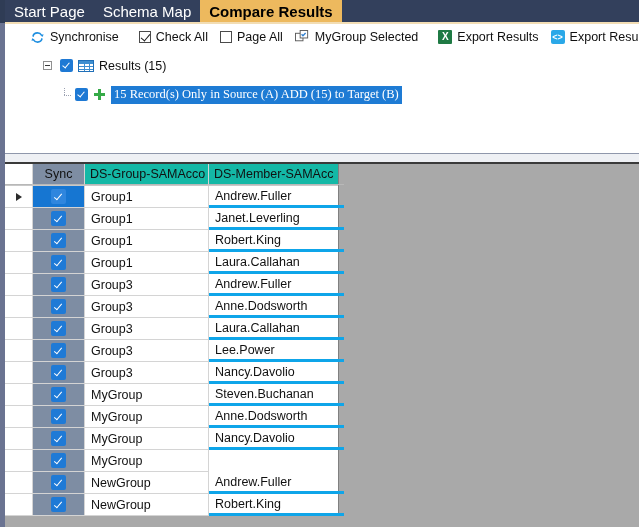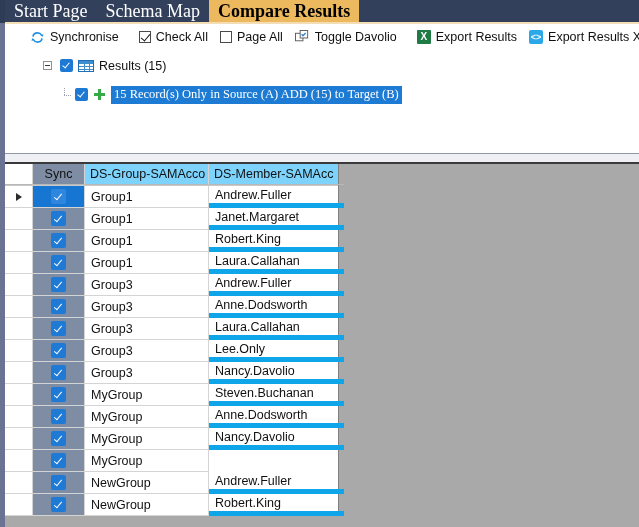--- a/index.html
+++ b/index.html
@@ -42,22 +42,22 @@
     background: #33405c;
     display: flex;
     align-items: stretch;
     z-index: 3;
   }
   .tab {
     display: flex;
     align-items: center;
     padding: 0 9px;
     color: #ffffff;
-    font-size: 18px;
-    font-family: Liberation Serif, serif;
+    font-size: 15px;
+    font-family: Liberation Sans, sans-serif;
     white-space: nowrap;
     cursor: default;
   }
   .tab.first { margin-left: 5px; }
   .tab.active {
     background: #edb95e;
     color: #000000;
     font-weight: bold;
   }
   #tabbar-underline {
@@ -301,21 +301,21 @@
     background: #ffffff;
     border-right: 1px solid #808080;
     box-sizing: border-box;
   }
   .grow {
     display: flex;
     height: 22px;
     box-sizing: border-box;
   }
   .ghead {
-    background: #7dd3fc;
+    background: #14b8a6;
     border-bottom: 1px solid #c8c8c8;
   }
   .gcell {
     box-sizing: border-box;
     display: flex;
     align-items: center;
     font-size: 12.5px;
     color: #111111;
     overflow: hidden;
     white-space: nowrap;
@@ -337,21 +337,21 @@
   }
   .c-grp {
     width: 124px;
     border-right: 1px solid #d4d4d4;
     border-bottom: 1px solid #d4d4d4;
     padding-left: 6px;
     flex: none;
   }
   .c-mem {
     width: 135px;
-    border-bottom: 5px solid #0ea5e9;
+    border-bottom: 3px solid #0ea5e9;
     padding-left: 6px;
     flex: none;
   }
   .ghead .c-rowhdr, .ghead .c-sync, .ghead .c-grp, .ghead .c-mem {
     border-bottom: 1px solid #b8b8b8;
   }
   .ghead .c-sync { justify-content: center; }
   .ghead .c-grp, .ghead .c-mem { padding-left: 5px; }
 
   .grow .c-sync { background: #7e8da3; }
@@ -427,21 +427,21 @@
   </div>
 
   <div class="tb-item">
     <span class="ico">
       <svg width="15" height="15" viewBox="0 0 16 16">
         <rect x="0.5" y="3.5" width="8" height="8" fill="#ffffff" stroke="#5a5a5a"></rect>
         <rect x="5.5" y="0.5" width="8" height="8" fill="#ffffff" stroke="#5a5a5a"></rect>
         <path d="M7 4.6l1.5 1.6 2.8-3" stroke="#2f7fd0" stroke-width="1.4" fill="none"></path>
       </svg>
     </span>
-    <span class="tb-label">Toggle Davolio</span>
+    <span class="tb-label">MyGroup Selected</span>
   </div>
 
   <div class="tb-sep"></div>
 
   <div class="tb-item">
     <span class="ico excel-ico">X</span>
     <span class="tb-label">Export Results</span>
   </div>
 
   <div class="tb-gap"></div>
@@ -497,21 +497,21 @@
           </div>
           <div class="gcell c-grp">Group1</div>
           <div class="gcell c-mem">Andrew.Fuller</div>
         </div>
         <div class="grow">
           <div class="gcell c-rowhdr"></div>
           <div class="gcell c-sync">
             <span class="gcb"></span>
           </div>
           <div class="gcell c-grp">Group1</div>
-          <div class="gcell c-mem">Janet.Margaret</div>
+          <div class="gcell c-mem">Janet.Leverling</div>
         </div>
         <div class="grow">
           <div class="gcell c-rowhdr"></div>
           <div class="gcell c-sync">
             <span class="gcb"></span>
           </div>
           <div class="gcell c-grp">Group1</div>
           <div class="gcell c-mem">Robert.King</div>
         </div>
         <div class="grow">
@@ -545,21 +545,21 @@
           </div>
           <div class="gcell c-grp">Group3</div>
           <div class="gcell c-mem">Laura.Callahan</div>
         </div>
         <div class="grow">
           <div class="gcell c-rowhdr"></div>
           <div class="gcell c-sync">
             <span class="gcb"></span>
           </div>
           <div class="gcell c-grp">Group3</div>
-          <div class="gcell c-mem">Lee.Only</div>
+          <div class="gcell c-mem">Lee.Power</div>
         </div>
         <div class="grow">
           <div class="gcell c-rowhdr"></div>
           <div class="gcell c-sync">
             <span class="gcb"></span>
           </div>
           <div class="gcell c-grp">Group3</div>
           <div class="gcell c-mem">Nancy.Davolio</div>
         </div>
         <div class="grow">

